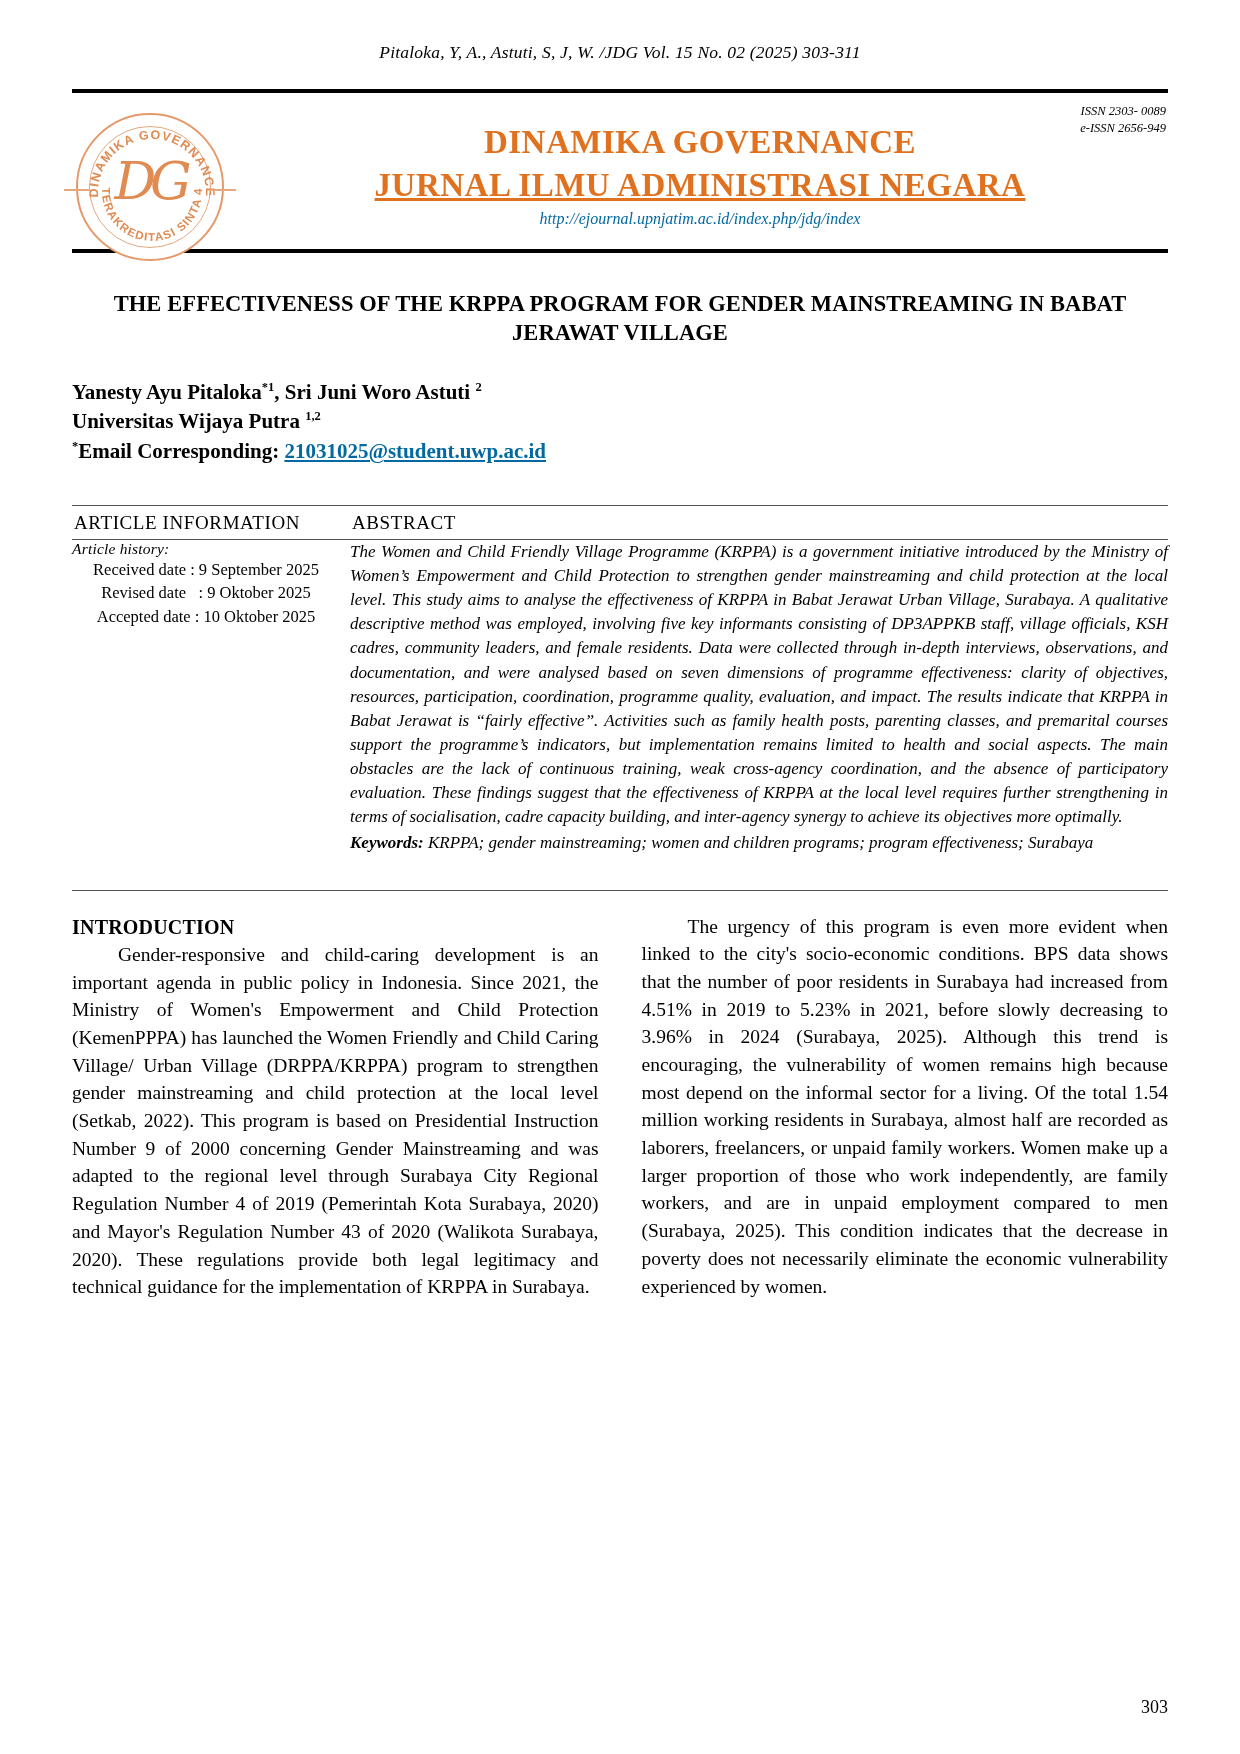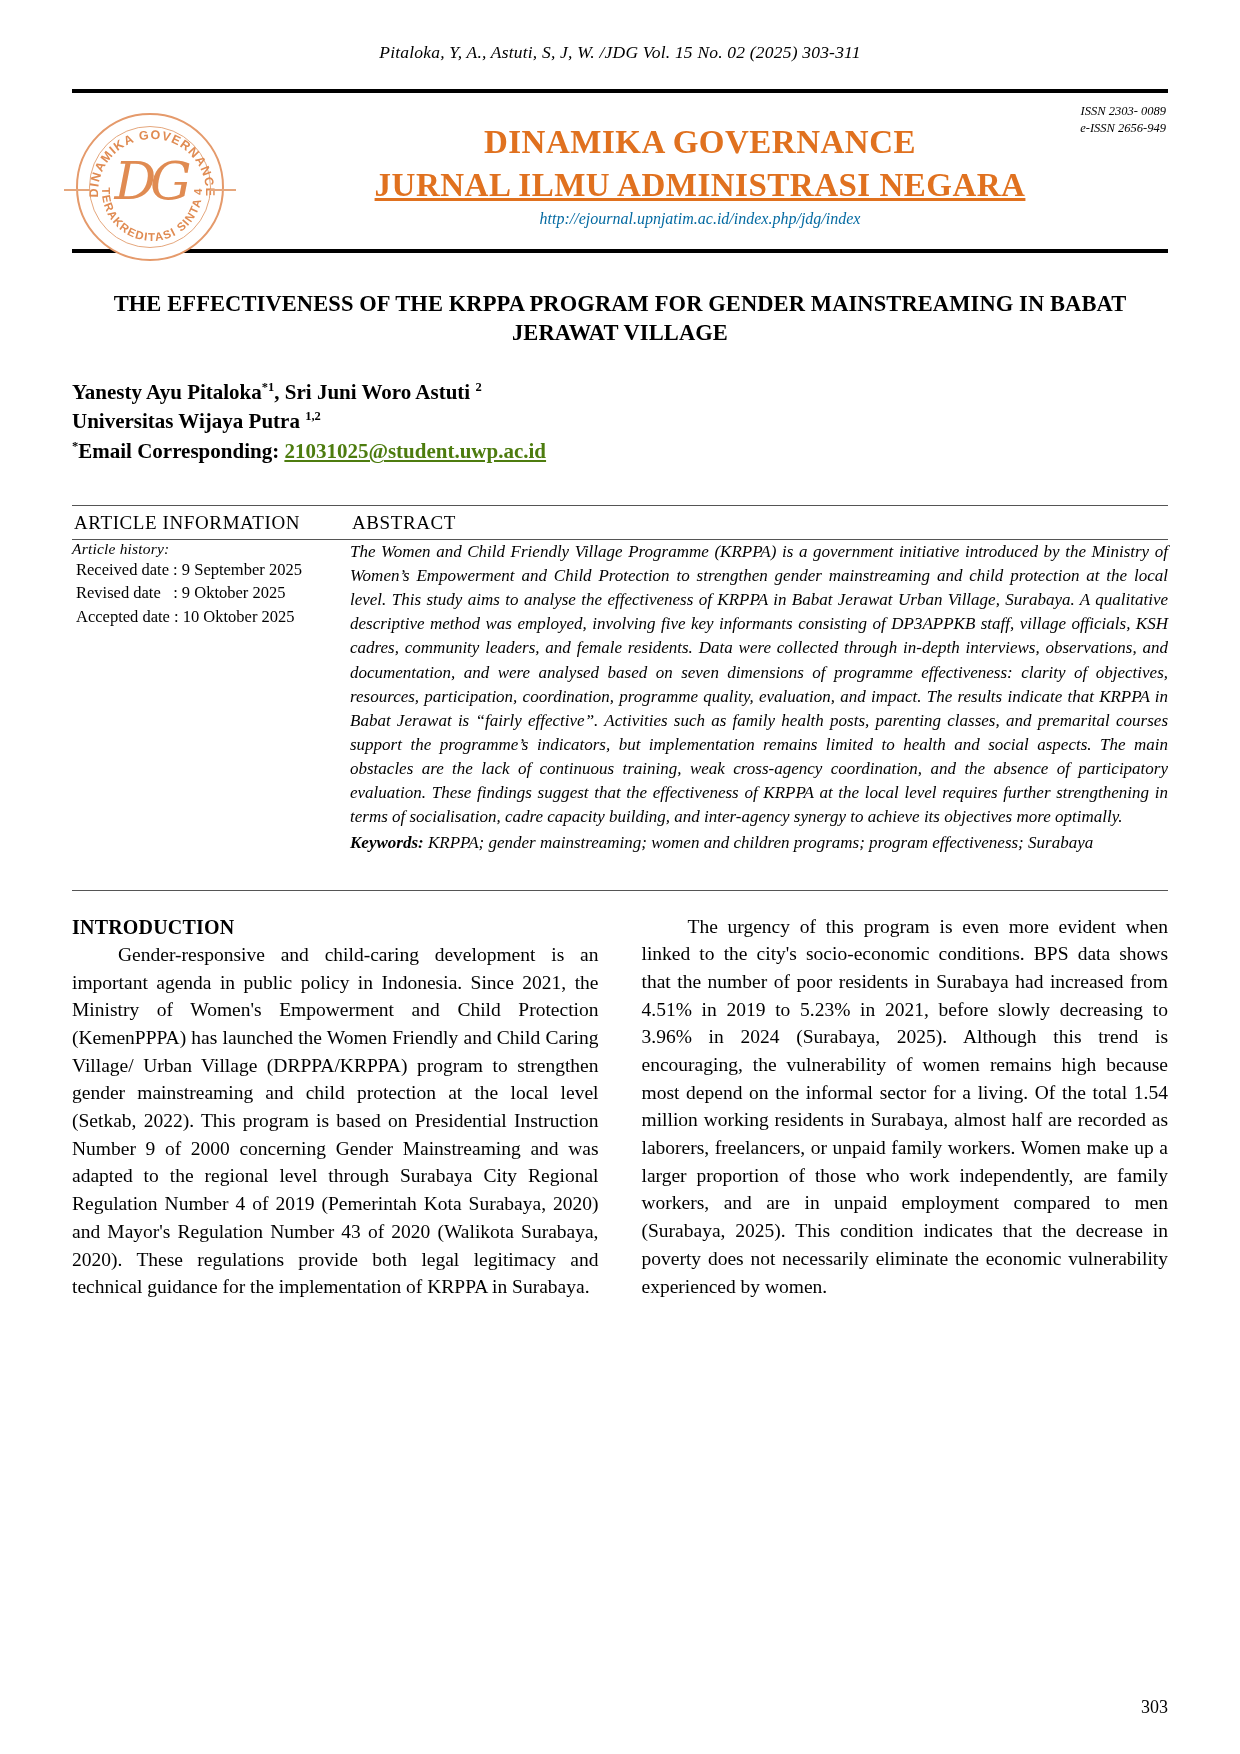--- a/index.html
+++ b/index.html
@@ -133,21 +133,21 @@
 
   
   .authors-block {
     margin-top: 30px;
     font-weight: bold;
     font-size: 21px;
     line-height: 1.42;
   }
   .authors-block sup { font-size: 12.5px; font-weight: bold; }
   .email-link {
-    color: #4d7c0f;
+    color: #0369a1;
     text-decoration: underline;
     font-weight: bold;
   }
 
   
   .info-rule-top {
     border-top: 1.6px solid #555;
     margin-top: 38px;
   }
   .info-header {
@@ -172,20 +172,21 @@
   .article-history-label {
     font-style: italic;
     font-size: 15.5px;
     letter-spacing: 0.2px;
   }
   .history-line {
     font-size: 16.5px;
     line-height: 1.42;
     white-space: pre;
     padding-left: 4px;
+    text-align: center;
   }
   .col-right-body {
     flex: 1 1 auto;
     font-style: italic;
     font-size: 17px;
     line-height: 1.42;
     text-align: justify;
   }
   .keywords-line {
     margin-top: 2px;

